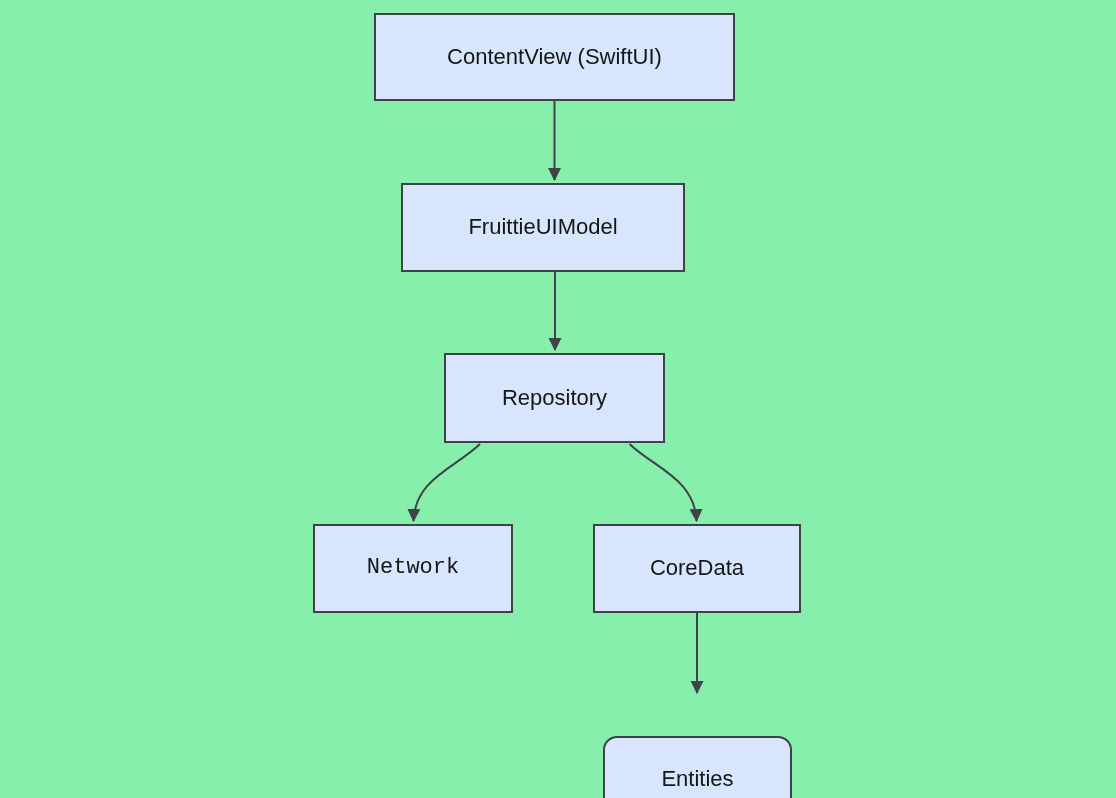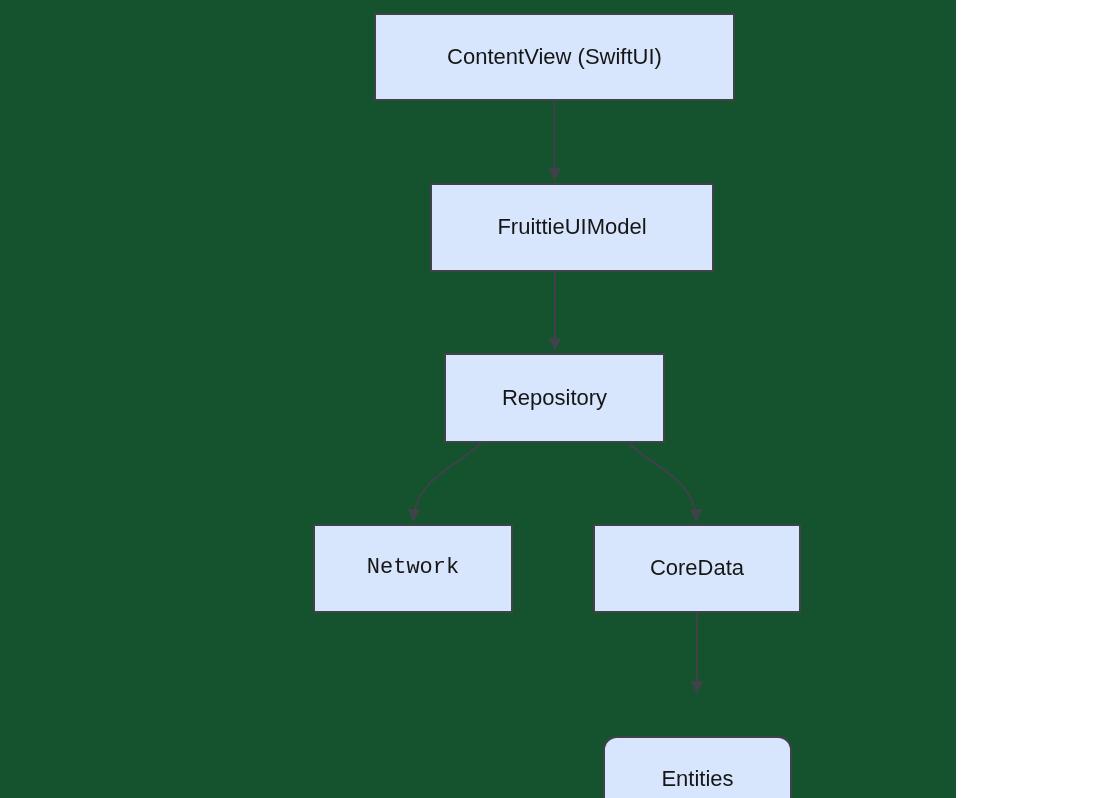--- a/index.html
+++ b/index.html
@@ -2,23 +2,23 @@
 <html><head>
 <meta charset="utf-8">
 <style>
   html, body {
     margin: 0;
     padding: 0;
     background: #ffffff;
   }
   .canvas {
     position: relative;
-    width: 956px;
+    width: 1116px;
     height: 798px;
-    background: #14532d;
+    background: #86efac;
     font-family: "Liberation Sans", "DejaVu Sans", sans-serif;
     overflow: hidden;
   }
   .edges {
     position: absolute;
     left: 0;
     top: 0;
     width: 1116px;
     height: 798px;
   }
@@ -37,21 +37,21 @@
     justify-content: center;
   }
   .node-label {
     color: #161616;
     font-size: 22px;
     line-height: 1.2;
     white-space: nowrap;
   }
   
   .n-contentview { left: 374px; top: 13px;  width: 361px; height: 88px; }
-  .n-uimodel     { left: 430px; top: 183px; width: 284px; height: 89px; }
+  .n-uimodel     { left: 401px; top: 183px; width: 284px; height: 89px; }
   .n-repository  { left: 444px; top: 353px; width: 221px; height: 90px; justify-content: center; }
   .n-network     { left: 313px; top: 524px; width: 200px; height: 89px; font-family: Liberation Mono, monospace; }
   .n-coredata    { left: 593px; top: 524px; width: 208px; height: 89px; text-align: right; }
   .n-entities    { left: 603px; top: 736px; width: 189px; height: 87px; border-radius: 14px; }
 </style>
 </head>
 <body>
 
 <div class="canvas">
 

